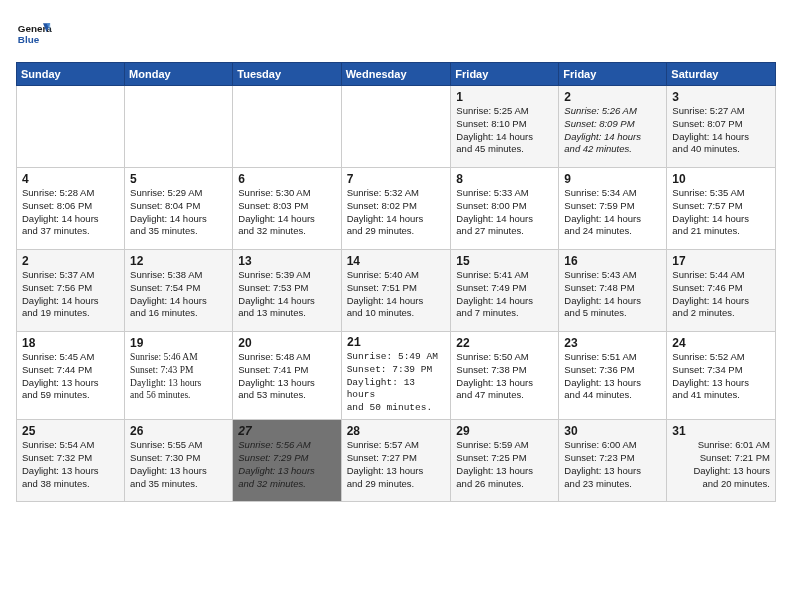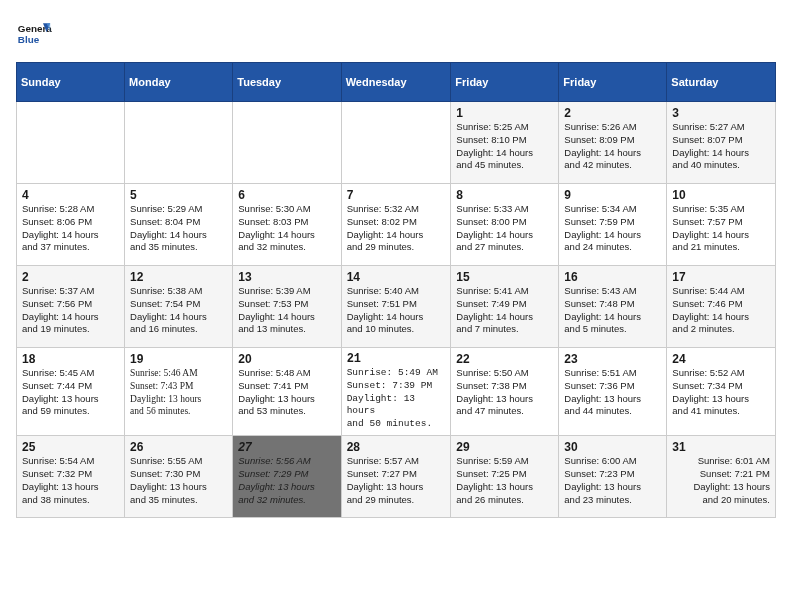--- a/index.html
+++ b/index.html
@@ -44,21 +44,21 @@
       color: #555;
     }
     .calendar {
       width: 100%;
       border-collapse: collapse;
       font-size: 10px;
     }
     .calendar th {
       background: #2255a4;
       color: #fff;
-      padding: 13px 4px;
+      padding: 5px 4px;
       text-align: left;
       font-size: 11px;
       font-weight: bold;
       border: 1px solid #1a4080;
     }
     .calendar td {
       border: 1px solid #ccc;
       padding: 4px 5px;
       vertical-align: top;
       width: 113px;
@@ -126,21 +126,21 @@
           <td class="empty-cell"></td>
           <td style="background: rgb(245, 245, 245);">
             <span class="day-num">1</span>
             <div class="day-info" style="white-space: pre-line;">Sunrise: 5:25 AM
 Sunset: 8:10 PM
 Daylight: 14 hours
 and 45 minutes.</div>
           </td>
           <td style="background: rgb(245, 245, 245);">
             <span class="day-num">2</span>
-            <div class="day-info" style="white-space: pre-line;">Sunrise: 5:26 AM
+            <div class="day-info" style="white-space: pre-line; font-style: italic;">Sunrise: 5:26 AM
 Sunset: 8:09 PM
 Daylight: 14 hours
 and 42 minutes.</div>
           </td>
           <td style="background: rgb(245, 245, 245);">
             <span class="day-num">3</span>
             <div class="day-info" style="white-space: pre-line;">Sunrise: 5:27 AM
 Sunset: 8:07 PM
 Daylight: 14 hours
 and 40 minutes.</div>

